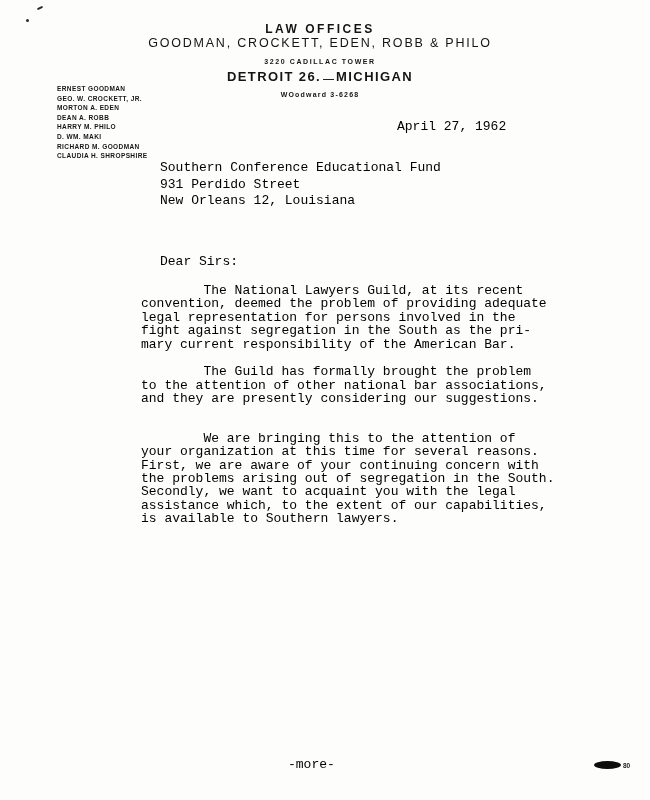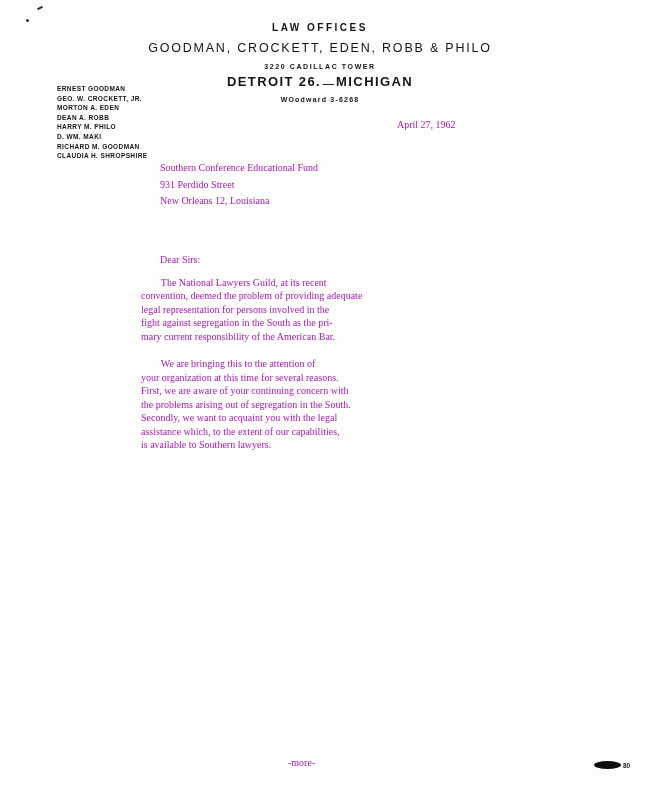--- a/index.html
+++ b/index.html
@@ -19,50 +19,50 @@
   .speck-1 { left: 37px; top: 7px; width: 6px; height: 2px; transform: rotate(-25deg); border-radius: 1px; }
   .speck-2 { left: 26px; top: 19px; width: 3px; height: 3px; border-radius: 50%; }
 
   
   .letterhead {
     position: absolute;
     left: 120px; top: 22px; width: 400px;
     text-align: center;
     color: #141414;
   }
-  .office-label { font-size: 10px; font-weight: bold; letter-spacing: 2.5px; margin-bottom: 8px; }
+  .office-label { font-size: 12px; font-weight: bold; letter-spacing: 2.5px; }
   .firm-name   { font-size: 12.5px; font-weight: normal; letter-spacing: 1.8px; margin-bottom: 8px; }
   .street-address { font-size: 7px; font-weight: bold; letter-spacing: 1.6px; margin-bottom: 4px; }
   .city-line   { font-size: 13px; font-weight: bold; letter-spacing: 1.4px; margin-bottom: 7px; white-space: pre; }
   .gap-rule    { display: inline-block; width: 11px; border-bottom: 1.5px solid #222; margin: 0 2px 1px 2px; }
   .phone       { font-size: 7px; font-weight: bold; letter-spacing: 1.2px; }
 
   
   .attorneys {
     position: absolute;
     left: 57px; top: 84px;
     font-size: 6.5px;
     font-weight: bold;
     letter-spacing: 0.4px;
     line-height: 9.6px;
     color: #161616;
   }
 
   
   .tw {
-    font-family: Liberation Serif, serif;
-    font-size: 10px;
-    color: #a21caf;
+    font-family: Liberation Mono, monospace;
+    font-size: 13px;
+    color: #000000;
   }
   .date-line { position: absolute; left: 397px; top: 119px; white-space: pre; }
   .recipient { position: absolute; left: 160px; top: 160px; white-space: pre; line-height: 16.5px; }
   .attention { position: absolute; left: 160px; top: 224px; white-space: pre; }
   .salutation { position: absolute; left: 160px; top: 254px; white-space: pre; }
 
-  .letter-body { position: absolute; left: 141px; top: 276px; width: 436px; }
+  .letter-body { position: absolute; left: 141px; top: 284px; width: 436px; }
   .para {
     margin: 0 0 14px 0;
     white-space: pre;
     line-height: 13.45px;
   }
   .para.gap-lg { margin-bottom: 26px; }
 
   .footer-more { position: absolute; left: 288px; top: 757px; white-space: pre; }
 
   
@@ -114,20 +114,23 @@
 
 
   <div class="tw salutation">Dear Sirs:</div>
 
   <div class="tw letter-body">
     <p class="para">        The National Lawyers Guild, at its recent
 convention, deemed the problem of providing adequate
 legal representation for persons involved in the
 fight against segregation in the South as the pri-
 mary current responsibility of the American Bar.</p>
+    <p class="para gap-lg">        The Guild has formally brought the problem
+to the attention of other national bar associations,
+and they are presently considering our suggestions.</p>
     <p class="para">        We are bringing this to the attention of
 your organization at this time for several reasons.
 First, we are aware of your continuing concern with
 the problems arising out of segregation in the South.
 Secondly, we want to acquaint you with the legal
 assistance which, to the extent of our capabilities,
 is available to Southern lawyers.</p>
   </div>
 
   <div class="tw footer-more">-more-</div>

